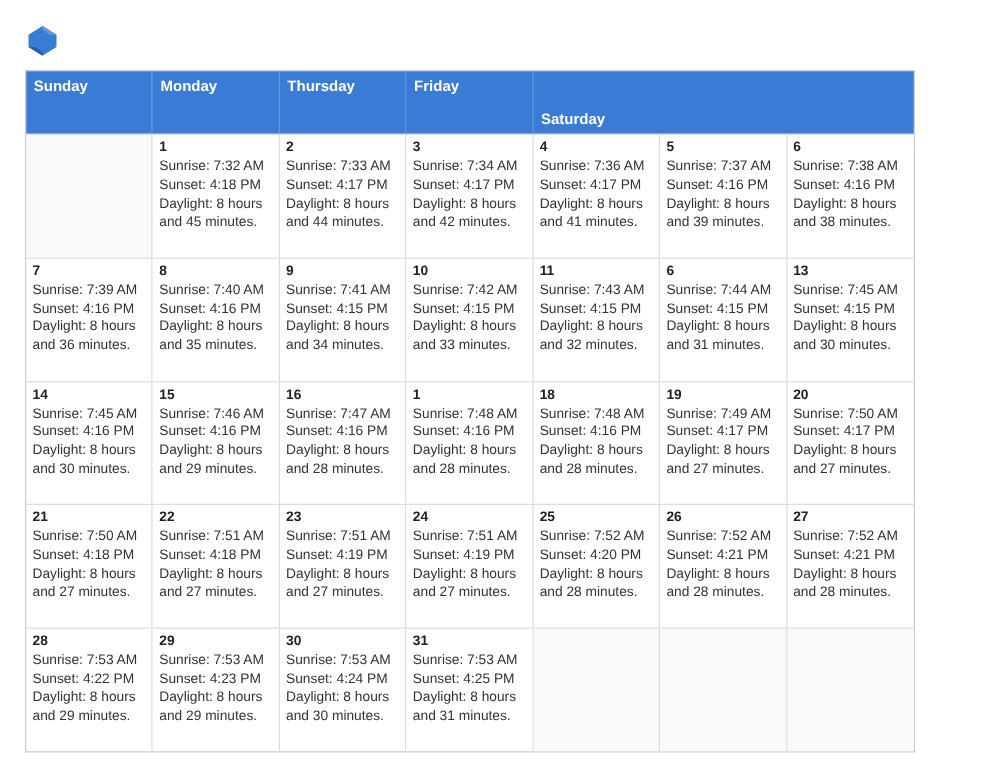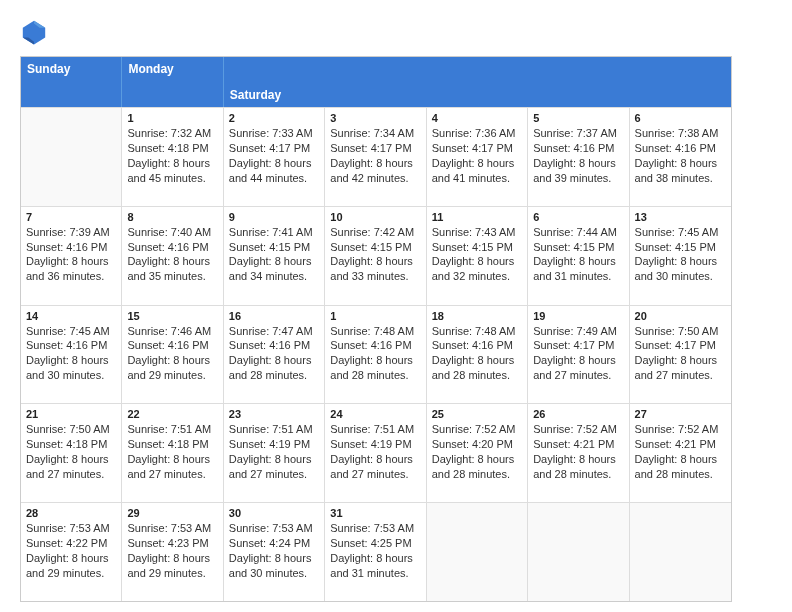--- a/index.html
+++ b/index.html
@@ -123,20 +123,22 @@
     <div class="title-block">
       <div class="month-title"></div>
       <div class="subtitle"></div>
     </div>
   </div>
 
   <div class="calendar">
     <div class="cal-header-row">
     <div class="cal-header-cell">Sunday</div>
         <div class="cal-header-cell">Monday</div>
+        <div class="cal-header-cell">Thursday</div>
+        <div class="cal-header-cell">Friday</div>
         <div class="cal-header-cell">Saturday</div>
       </div>
     <div class="cal-body">
     <div class="cal-row">
           <div class="cal-cell empty"></div>
           <div class="cal-cell">
             <div class="day-num">1</div>
             <div class="cell-info">Sunrise: 7:32 AM<br>Sunset: 4:18 PM<br>Daylight: 8 hours and 45 minutes.</div>
           </div>
           <div class="cal-cell">

